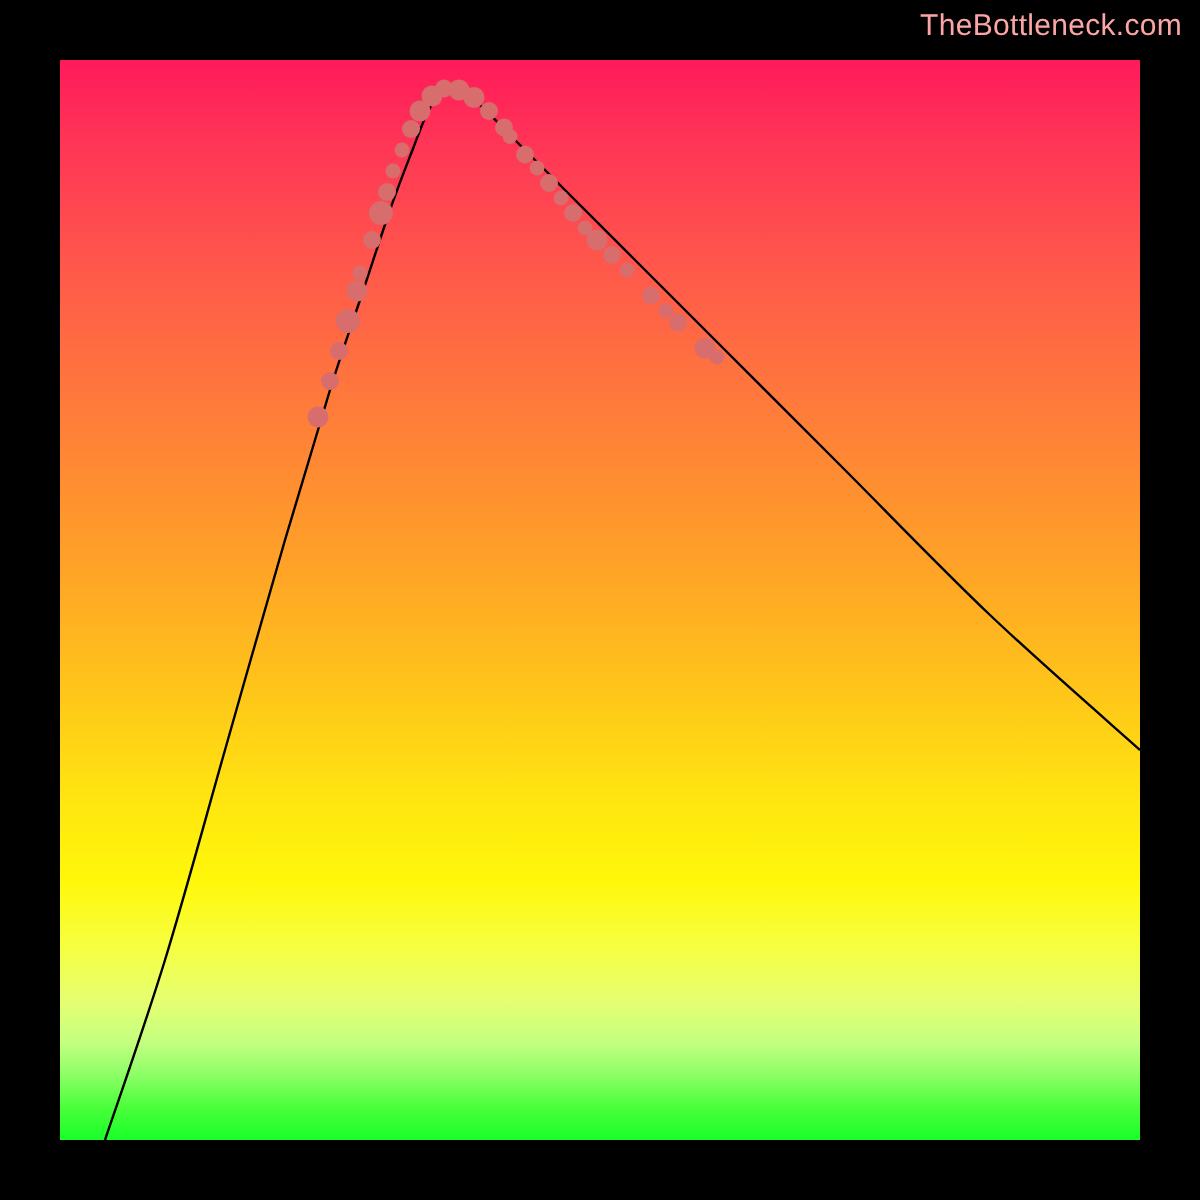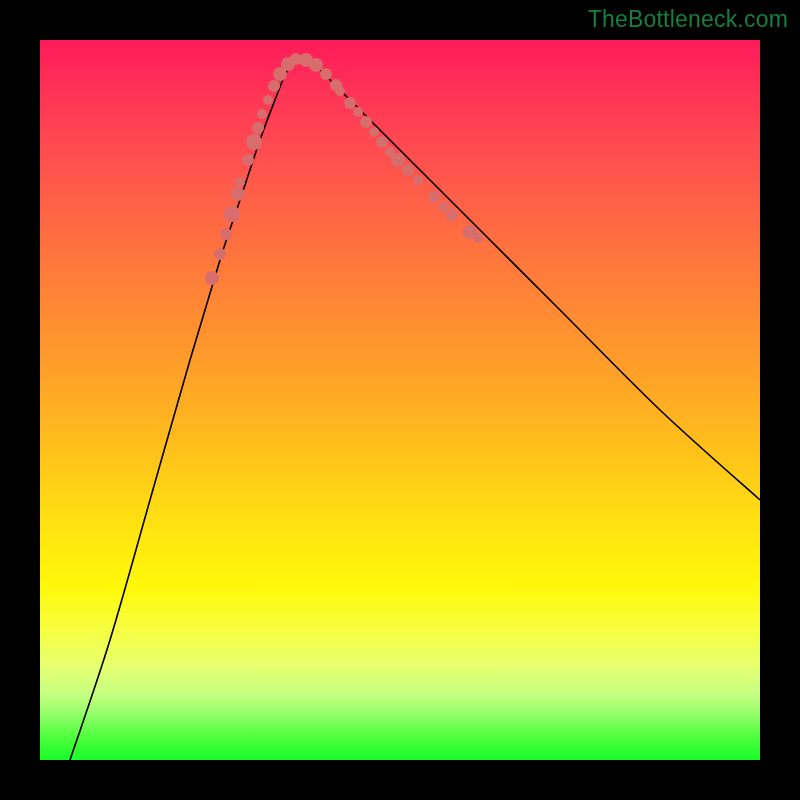--- a/index.html
+++ b/index.html
@@ -41,22 +41,22 @@
       #c4ff80 91%,
       #8CFF66 94%,
       #4Aff3a 97%,
       #19ff2a 100%
     );
   }
   .watermark {
     position: absolute;
     top: 6px;
     right: 12px;
-    color: #15803d;
-    font-size: 23px;
+    color: #fca5a5;
+    font-size: 20px;
     font-weight: 400;
     letter-spacing: 0.2px;
   }
   svg.curve {
     position: absolute;
     left: 0;
     top: 0;
     width: 720px;
     height: 720px;
     overflow: visible;

